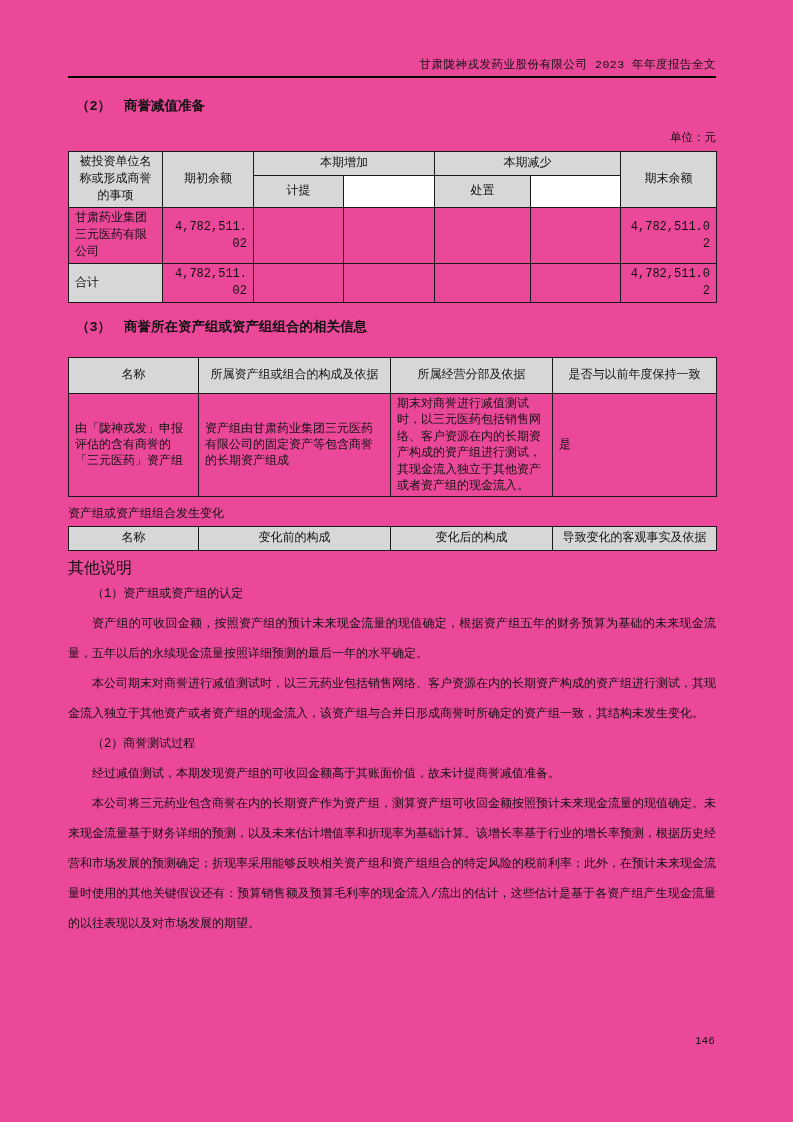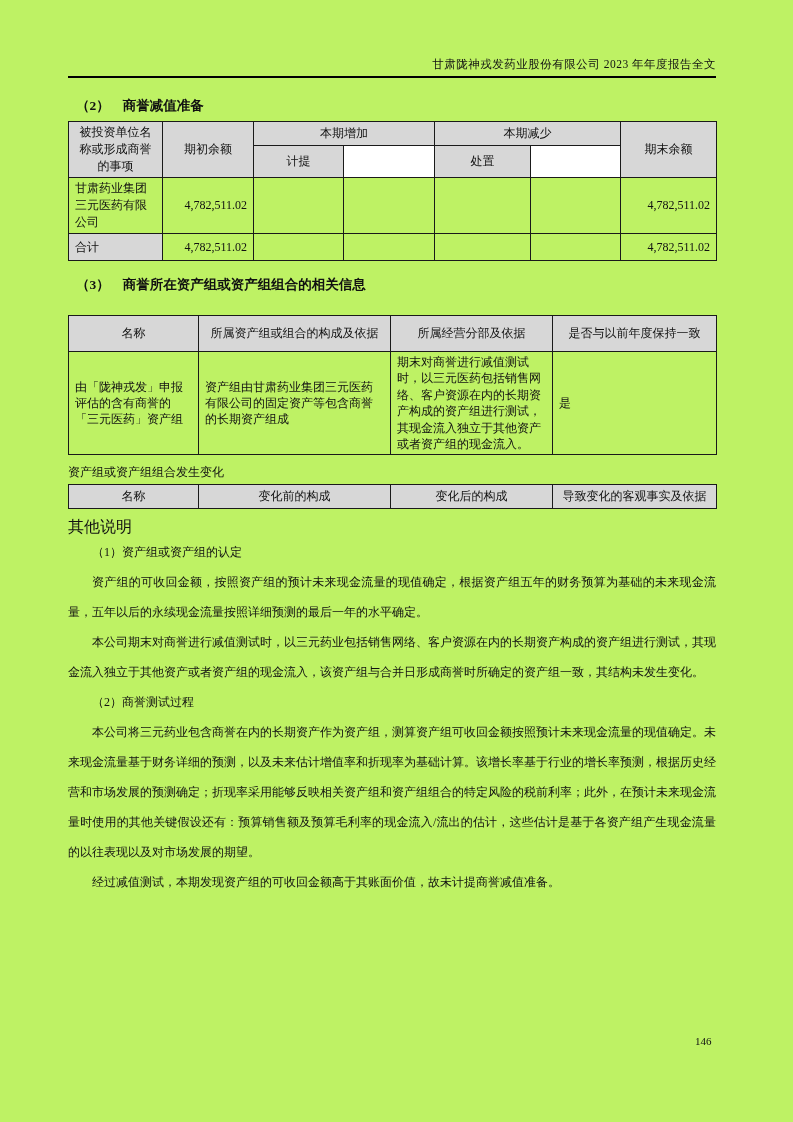--- a/index.html
+++ b/index.html
@@ -5,22 +5,23 @@
   * { box-sizing: border-box; margin: 0; padding: 0; }
   html, body { background: #ffffff; }
   body {
     font-family: "Liberation Serif", "DejaVu Serif", serif;
     color: #111111;
   }
   .page {
     position: relative;
     width: 793px;
     height: 1122px;
-    background: #bef264;
+    background: #ec4899;
     overflow: hidden;
+    font-family: Liberation Mono, monospace;
   }
   .content {
     margin-left: 68px;
     width: 648px;
   }
   
   .report-header {
     padding-top: 57px;
   }
   .report-header-text {
@@ -108,20 +109,21 @@
 
     <div class="report-header">
       <div class="report-header-text">甘肃陇神戎发药业股份有限公司 2023 年年度报告全文</div>
     </div>
 
     <div class="sec-heading h2x">
       <span>（2）</span>
       <span>商誉减值准备</span>
     </div>
 
+    <div class="unit-line">单位：元</div>
 
     <table id="table1">
       <colgroup>
         <col style="width:94px">
           <col style="width:91px">
           <col style="width:90px">
         <col style="width:91px">
           <col style="width:96px">
           <col style="width:90px">
           <col style="width:96px">
@@ -212,20 +214,20 @@
       </thead>
     </table>
 
     <div class="other-notes-label">其他说明</div>
 
     <div class="paragraphs">
       <p>（1）资产组或资产组的认定</p>
       <p>资产组的可收回金额，按照资产组的预计未来现金流量的现值确定，根据资产组五年的财务预算为基础的未来现金流量，五年以后的永续现金流量按照详细预测的最后一年的水平确定。</p>
       <p>本公司期末对商誉进行减值测试时，以三元药业包括销售网络、客户资源在内的长期资产构成的资产组进行测试，其现金流入独立于其他资产或者资产组的现金流入，该资产组与合并日形成商誉时所确定的资产组一致，其结构未发生变化。</p>
       <p>（2）商誉测试过程</p>
+      <p>经过减值测试，本期发现资产组的可收回金额高于其账面价值，故未计提商誉减值准备。</p>
       <p>本公司将三元药业包含商誉在内的长期资产作为资产组，测算资产组可收回金额按照预计未来现金流量的现值确定。未来现金流量基于财务详细的预测，以及未来估计增值率和折现率为基础计算。该增长率基于行业的增长率预测，根据历史经营和市场发展的预测确定；折现率采用能够反映相关资产组和资产组组合的特定风险的税前利率；此外，在预计未来现金流量时使用的其他关键假设还有：预算销售额及预算毛利率的现金流入/流出的估计，这些估计是基于各资产组产生现金流量的以往表现以及对市场发展的期望。</p>
-      <p>经过减值测试，本期发现资产组的可收回金额高于其账面价值，故未计提商誉减值准备。</p>
     </div>
 
   </div>
 
   <div class="page-number">146</div>
 </div>
 
 </body></html>

